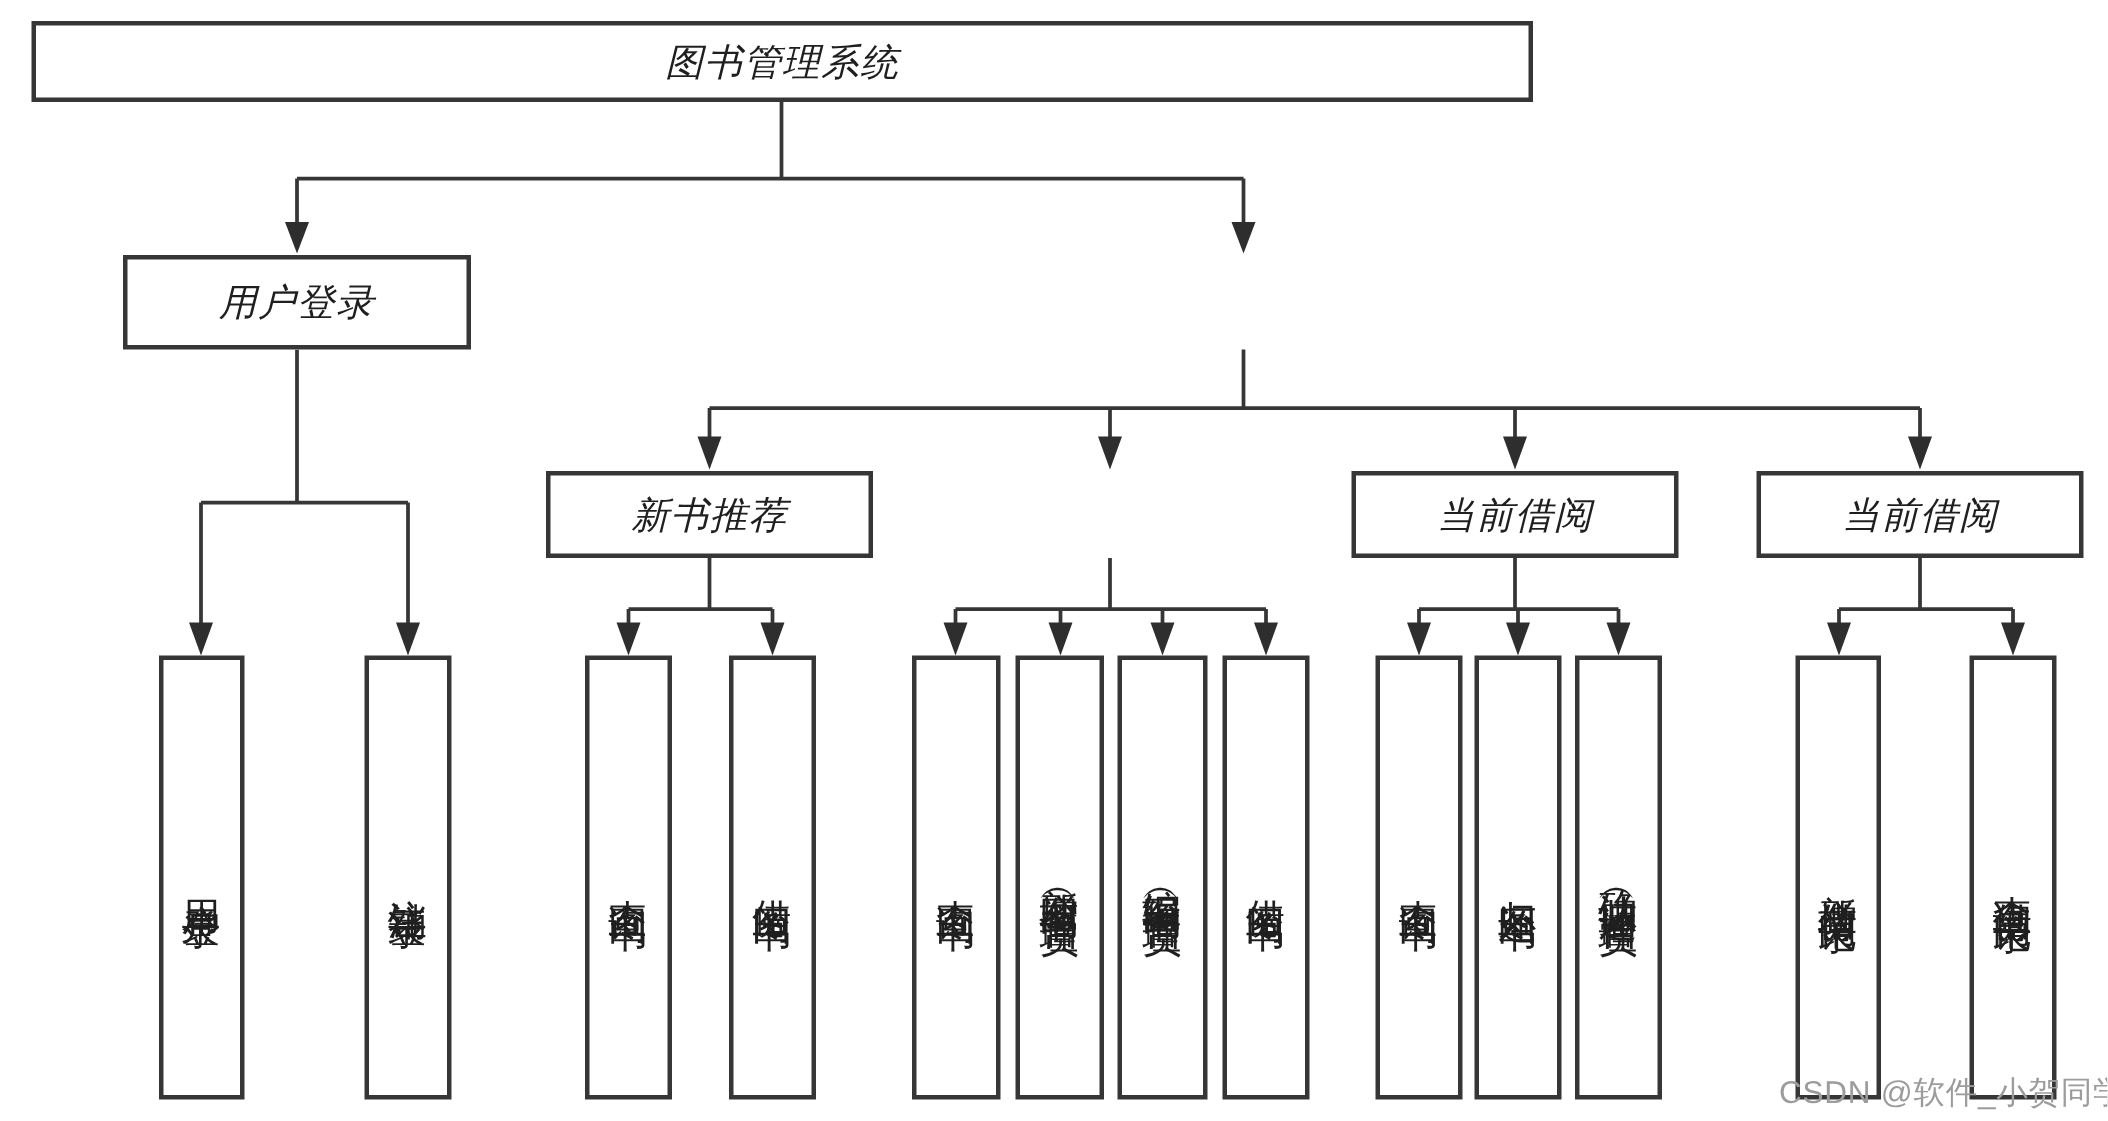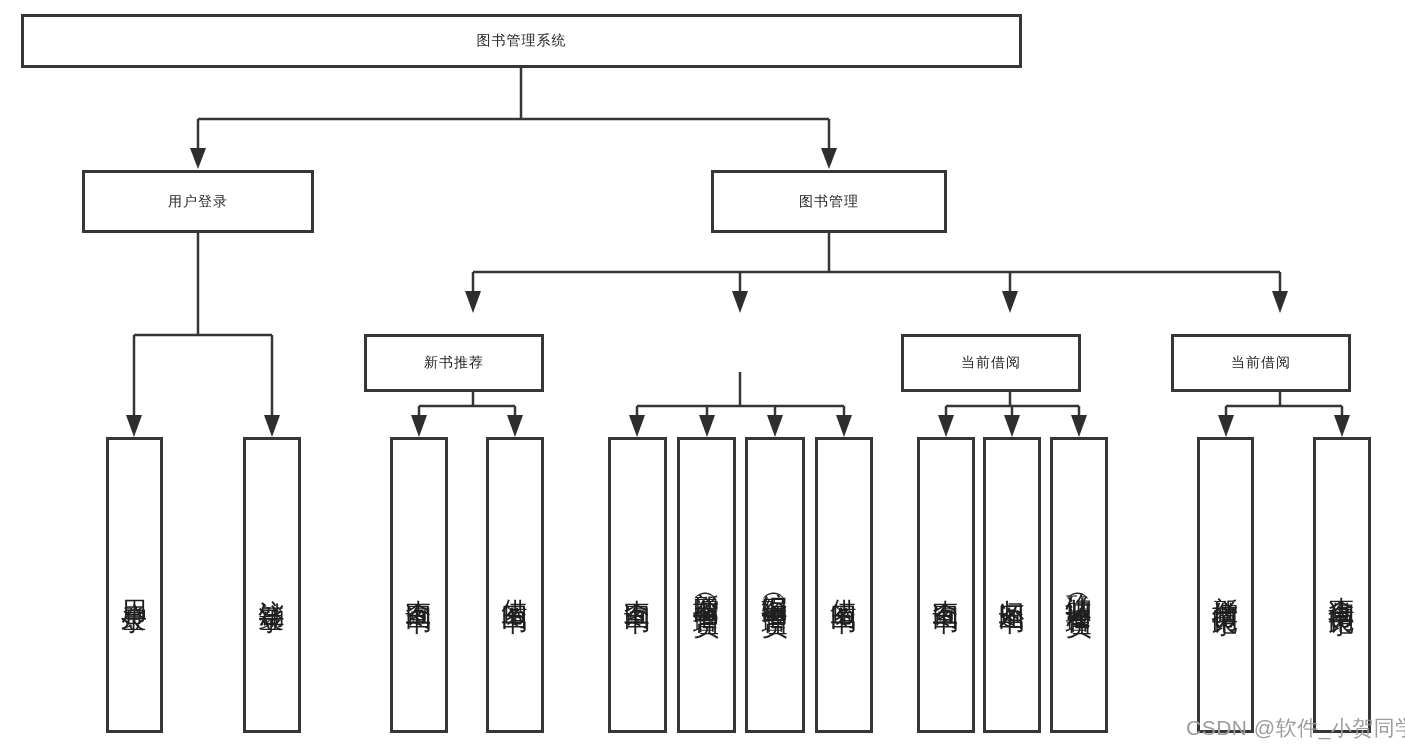--- a/index.html
+++ b/index.html
@@ -24,25 +24,25 @@
   .node {
     position: absolute;
     background: #ffffff;
     border: 3px solid #363636;
     display: flex;
     align-items: center;
     justify-content: center;
     text-align: center;
     color: #1f1f1f;
   }
-  .node.lvl { font-size: 14px; letter-spacing: 1px; }
+  .node.lvl { font-size: 25px; letter-spacing: 1px; font-style: italic; }
   .node.root { left: 21px; top: 14px; width: 1001px; height: 54px; }
   .node.b-user { left: 82px;  top: 170px; width: 232px; height: 63px; }
   .node.b-book { left: 711px; top: 170px; width: 236px; height: 63px; }
-  .node.sec { top: 314px; width: 180px; height: 58px; margin-top: 20px; }
+  .node.sec { top: 314px; width: 218px; height: 58px; }
   .sec1 { left: 364px; }
   .sec2 { left: 631px; }
   .sec3 { left: 901px; }
   .sec4 { left: 1171px; }
   .node.leaf { top: 437px; width: 58px; height: 296px; }
   .leaf > span {
     writing-mode: vertical-rl;
     text-orientation: mixed;
     font-size: 26px;
     letter-spacing: 3px;
@@ -146,21 +146,20 @@
       <polygon points="1071,415 1087,415 1079,437"></polygon>
 
       <polygon points="1218,415 1234,415 1226,437"></polygon>
       <polygon points="1334,415 1350,415 1342,437"></polygon>
     </g>
   </svg>
 
   <div class="node root lvl">图书管理系统</div>
 
   <div class="node b-user lvl">用户登录</div>
-  <div class="node b-book lvl">图书管理</div>
 
   <div class="node sec sec1 lvl">新书推荐</div>
   <div class="node sec sec3 lvl">当前借阅</div>
   <div class="node sec sec4 lvl">当前借阅</div>
 
   <div class="node leaf lf1">
     <span>用户登录</span>
   </div>
   <div class="node leaf lf2">
     <span>注销登录</span>

